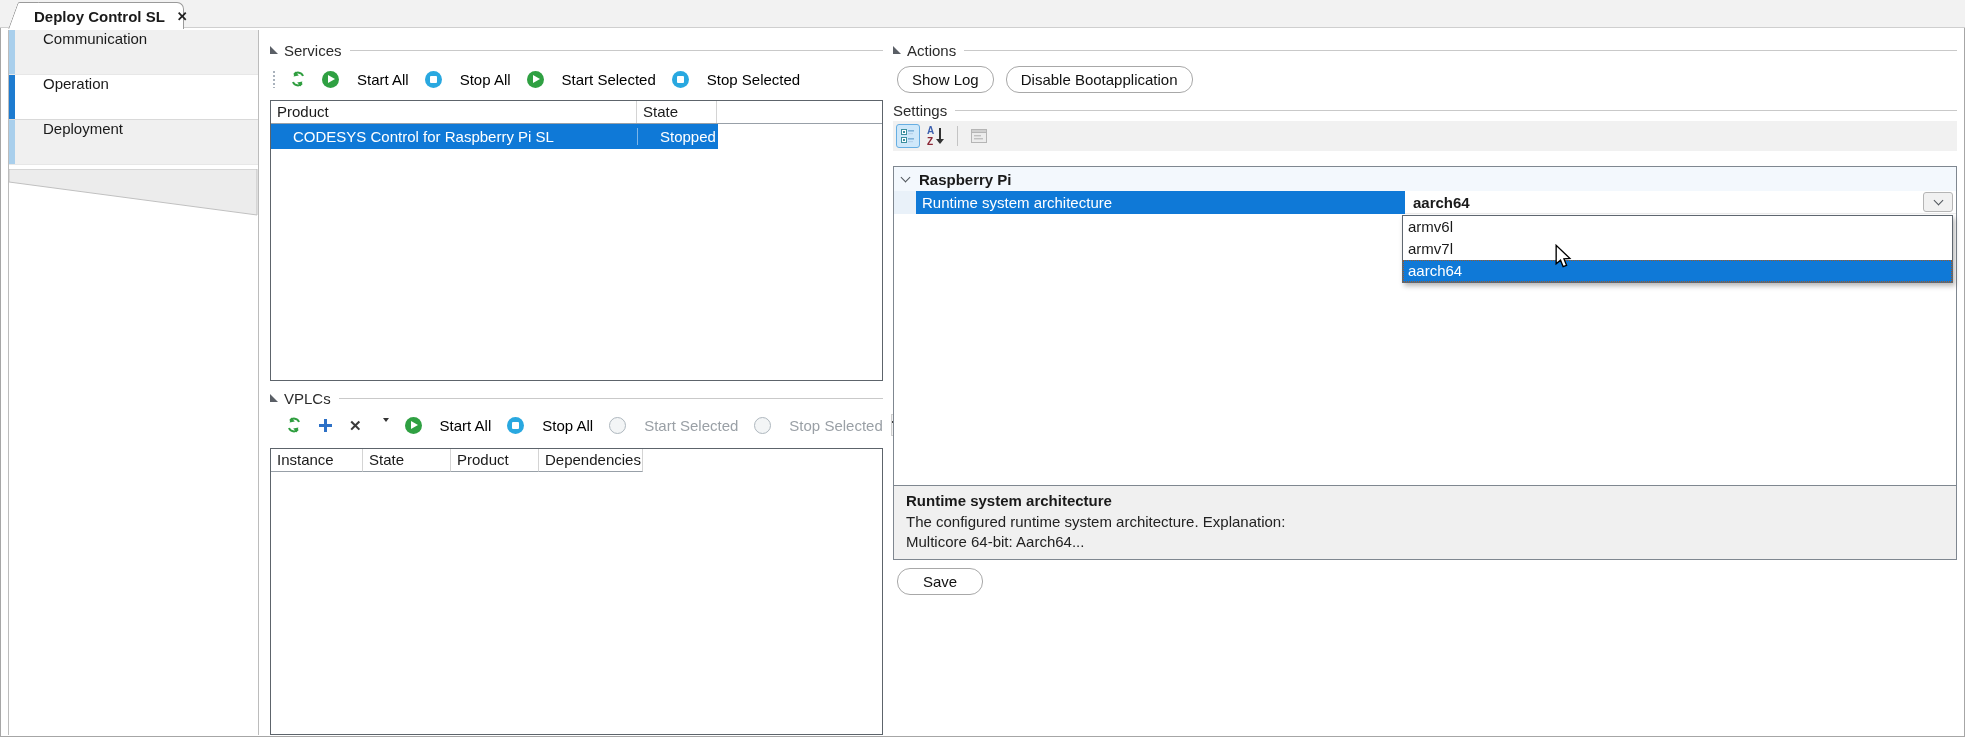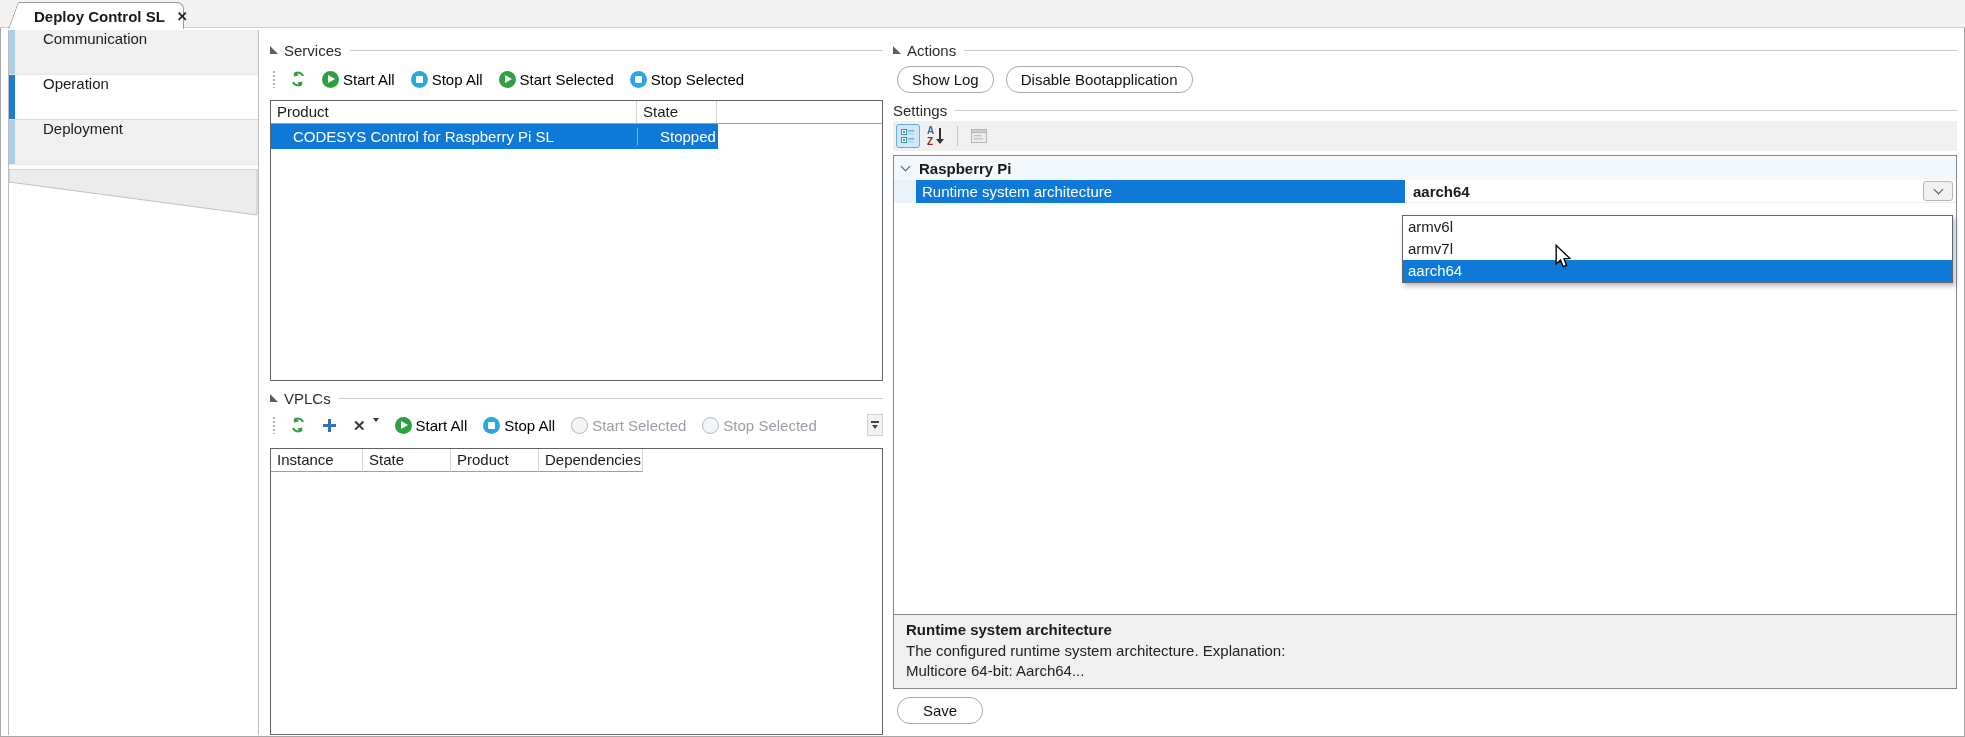--- a/index.html
+++ b/index.html
@@ -36,21 +36,21 @@
 
   
   .group { position:absolute; }
   .group-hd { display:flex; align-items:center; height:16px; color:#2b2b2b; }
   .gtri { width:0; height:0; border-bottom:8px solid #5a5f66; border-right:8px solid transparent; margin-right:6px; }
   .group-hd .hd-line { flex:1; height:1px; background:#c9c9c9; margin-left:8px; }
 
   .tbar { display:flex; align-items:center; height:26px; margin-top:8px; }
   .grip { width:4px; height:18px; margin:0 6px 0 2px;
           background-image:radial-gradient(#a9b2bc 1px, transparent 1.2px); background-size:4px 4px; }
-  .tbtn { display:flex; align-items:flex-start; gap:4px; padding:0 8px; white-space:nowrap; color:#000; cursor:default; }
+  .tbtn { display:flex; align-items:flex-start; gap:18px; padding:0 8px; white-space:nowrap; color:#000; cursor:default; }
   .tbtn.disabled { color:#9aa0a6; }
   .ic-circle { width:17px; height:17px; border-radius:50%; display:flex; align-items:center; justify-content:center; }
   .ic-play { background:#2fa042; }
   .ic-play .tri { width:0; height:0; border-left:7px solid #fff; border-top:4px solid transparent; border-bottom:4px solid transparent; margin-left:2px; }
   .ic-stop { background:#29a8e0; }
   .ic-stop .sq { width:7px; height:7px; background:#fff; border-radius:1px; }
   .ic-circle.dis { background:#f3f5f6; border:1.6px solid #aeb7be; }
   .ic-circle.dis .tri { border-left-color:#aeb7be; }
   .ic-circle.dis .sq { background:#aeb7be; }
   .ic-plus { position:relative; width:15px; height:15px; }
@@ -82,21 +82,21 @@
   .settings-tbar { margin-top:2px; height:30px; background:#f1f1f1; display:flex; align-items:center; padding-left:3px; gap:4px; }
   .mini-btn { width:24px; height:24px; display:flex; align-items:center; justify-content:center; border-radius:3px; }
   .mini-btn.selected { background:#cfe8fa; border:1px solid #66aee2; }
   .az-icon { position:relative; width:20px; height:20px; }
   .az-icon .a { position:absolute; left:1px; top:-1px; font-size:10px; font-weight:bold; color:#3b5fae; }
   .az-icon .z { position:absolute; left:1px; bottom:-1px; font-size:10px; font-weight:bold; color:#8b2635; }
   .az-icon .stem { position:absolute; right:5px; top:2px; width:1.8px; height:12px; background:#333; }
   .az-icon .head { position:absolute; right:2px; top:13px; width:0; height:0; border-top:5px solid #333; border-left:4px solid transparent; border-right:4px solid transparent; }
   .tb-sep { width:1px; height:20px; background:#c4c4c4; margin:0 5px; }
 
-  .grid-box { margin-top:4px; position:relative; height:534px; border:1px solid #7f8790; background:#fff; }
+  .grid-box { margin-top:15px; position:relative; height:394px; border:1px solid #7f8790; background:#fff; }
   .cat-row { display:flex; align-items:center; height:24px; background:#f3f8fd; padding-left:8px; gap:10px; }
   .cat-row .lbl { font-weight:bold; }
   .chev { width:7px; height:7px; border-right:1.7px solid #50565c; border-bottom:1.7px solid #50565c; transform:rotate(45deg); margin-top:-3px; }
   .prop-row { display:flex; height:23px; }
   .prop-indent { width:22px; background:#e9f1f9; }
   .prop-name { width:489px; background:#0f79d7; color:#fff; display:flex; align-items:center; padding-left:6px; }
   .prop-value { flex:1; position:relative; display:flex; align-items:center; font-weight:bold; padding-left:8px; border-bottom:1px solid #eee; }
   .combo-btn { position:absolute; right:3px; top:1px; width:30px; height:20px; background:#f1f1f1;
                border:1px solid #b5b5b5; border-radius:3px; display:flex; align-items:center; justify-content:center; }
   .desc { position:absolute; left:0; right:0; bottom:0; height:74px; background:#f0f0f0; border-top:1px solid #7f8790; padding:6px 12px; }

